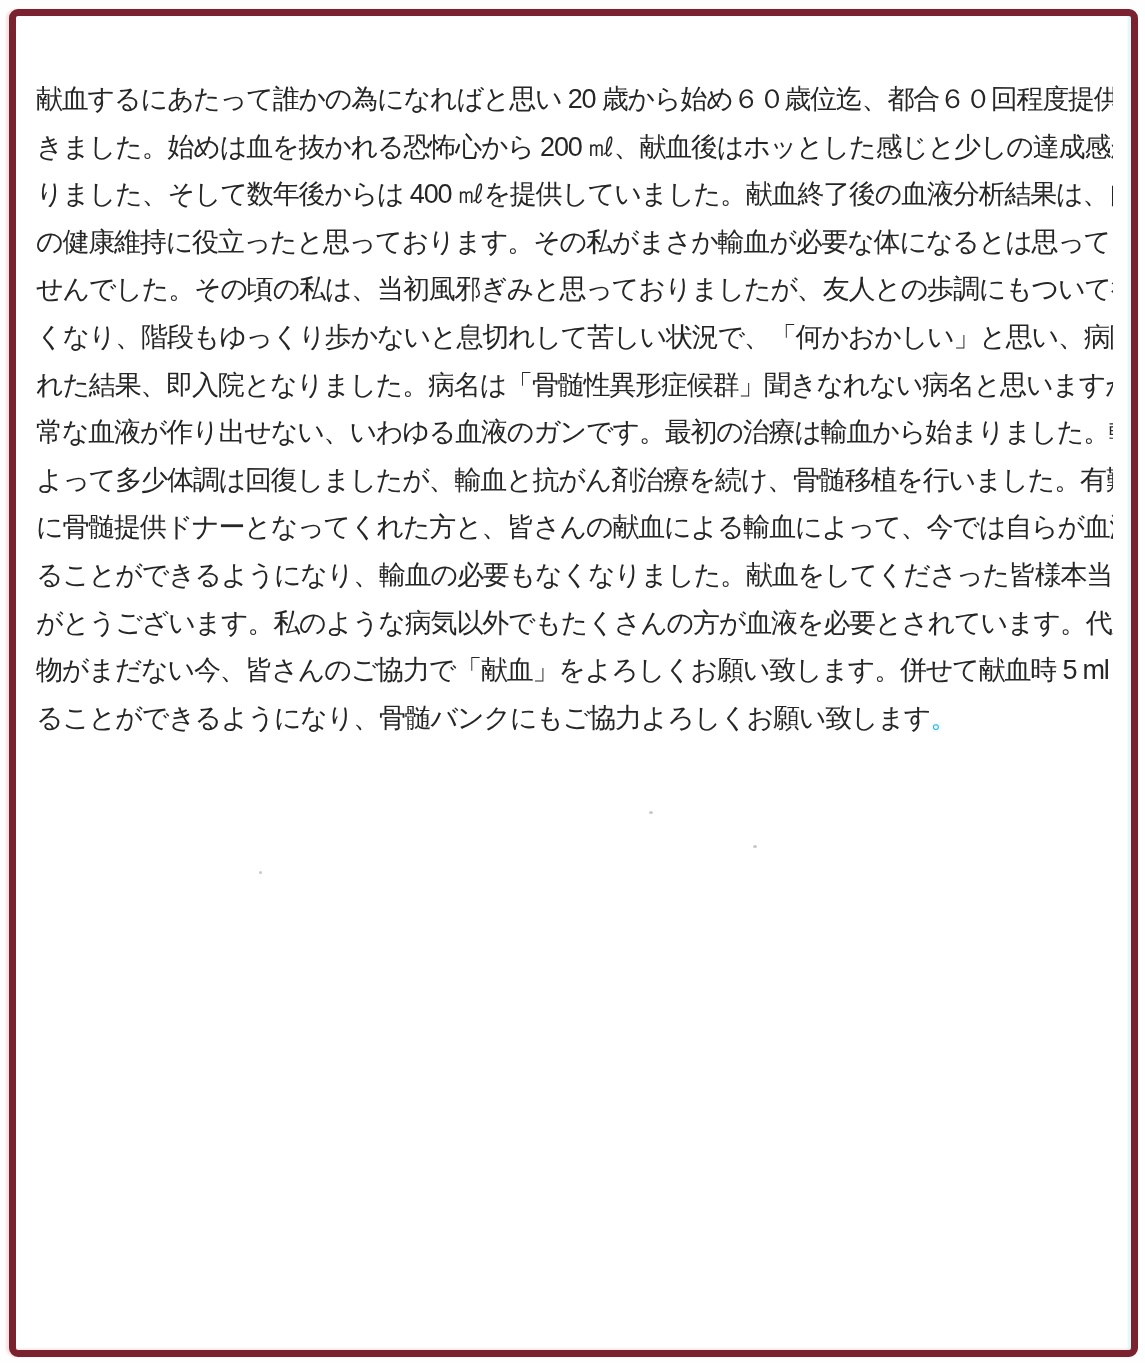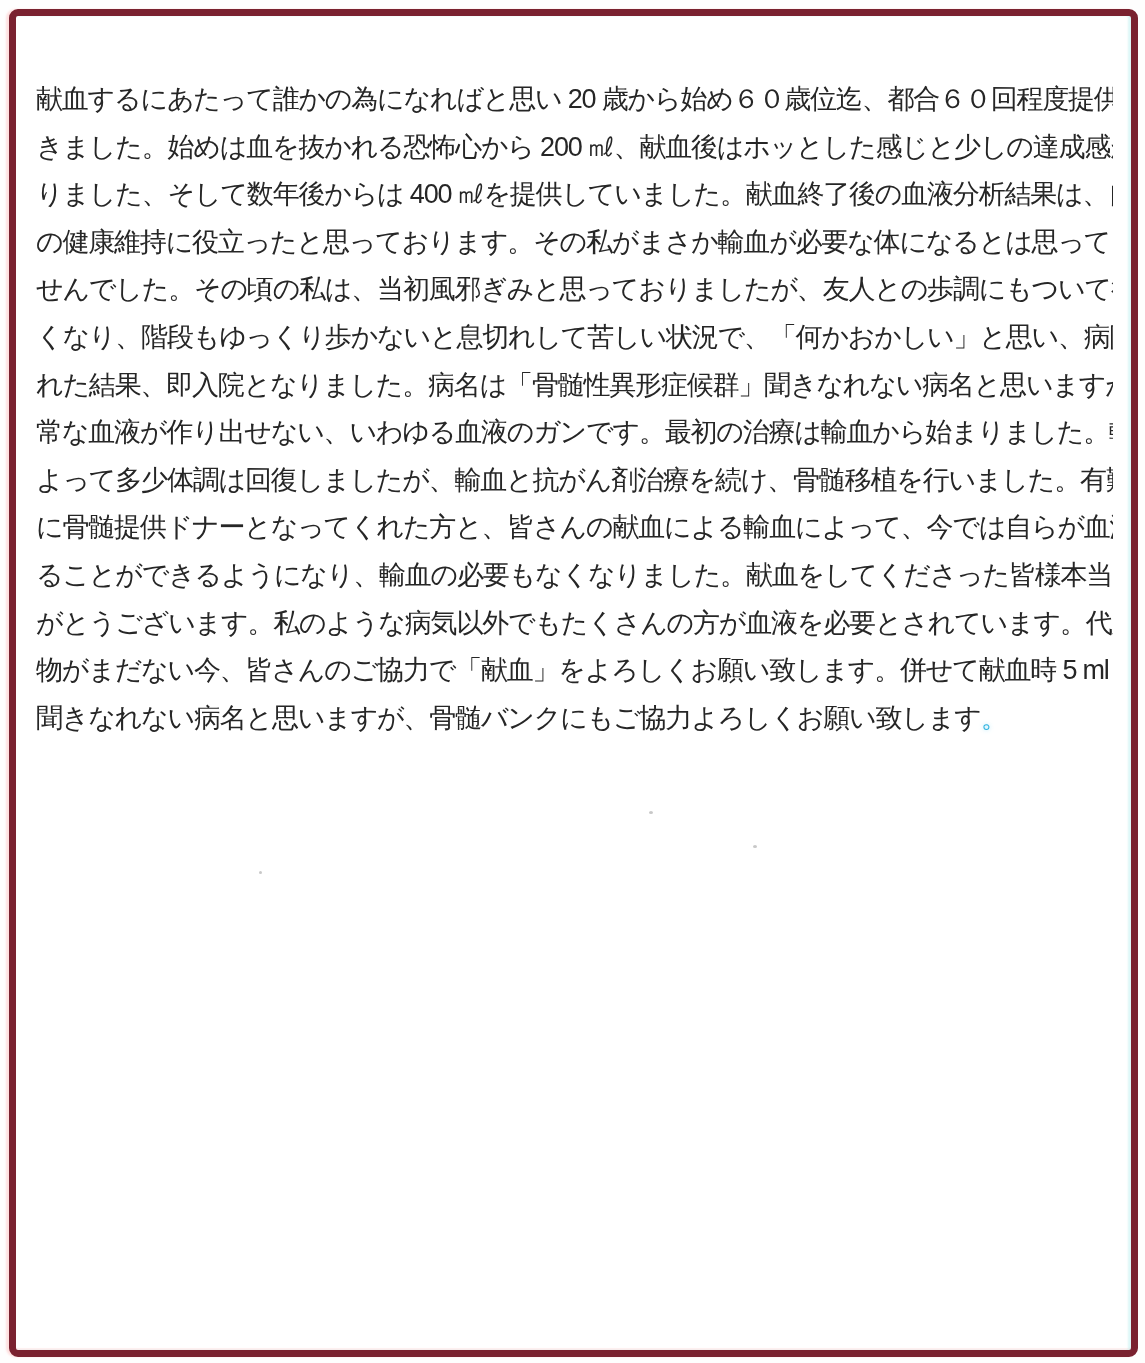--- a/index.html
+++ b/index.html
@@ -76,20 +76,20 @@
       <div class="line">せんでした。その頃の私は、当初風邪ぎみと思っておりましたが、友人との歩調にもついて行けな</div>
       <div class="line">くなり、階段もゆっくり歩かないと息切れして苦しい状況で、「何かおかしい」と思い、病院を訪</div>
       <div class="line">れた結果、即入院となりました。病名は「骨髄性異形症候群」聞きなれない病名と思いますが、正</div>
       <div class="line">常な血液が作り出せない、いわゆる血液のガンです。最初の治療は輸血から始まりました。輸血に</div>
       <div class="line">よって多少体調は回復しましたが、輸血と抗がん剤治療を続け、骨髄移植を行いました。有難い事</div>
       <div class="line">に骨髄提供ドナーとなってくれた方と、皆さんの献血による輸血によって、今では自らが血液を作</div>
       <div class="line">ることができるようになり、輸血の必要もなくなりました。献血をしてくださった皆様本当にあり</div>
       <div class="line">がとうございます。私のような病気以外でもたくさんの方が血液を必要とされています。代用する</div>
       <div class="line">物がまだない今、皆さんのご協力で「献血」をよろしくお願い致します。併せて献血時 5 ml 採取</div>
       <div class="line">
-        <span>聞きなれない病名と思いますが、骨髄バンクにもご協力よろしくお願い致します</span><span class="period-cyan">。</span>
+        <span>ることができるようになり、骨髄バンクにもご協力よろしくお願い致します</span><span class="period-cyan">。</span>
       </div>
     </div>
     <div class="speck speck-1"></div>
     <div class="speck speck-2"></div>
     <div class="speck speck-3"></div>
   </div>
 </div>
 
 </body></html>

